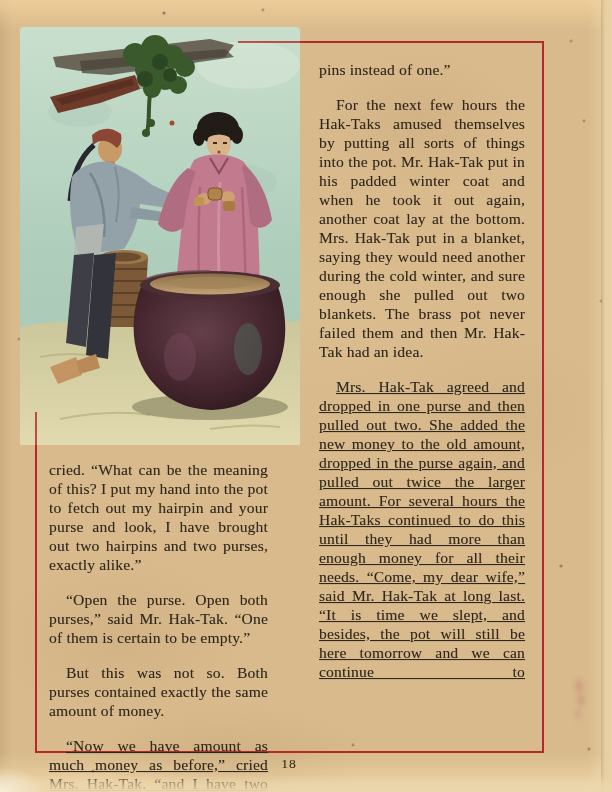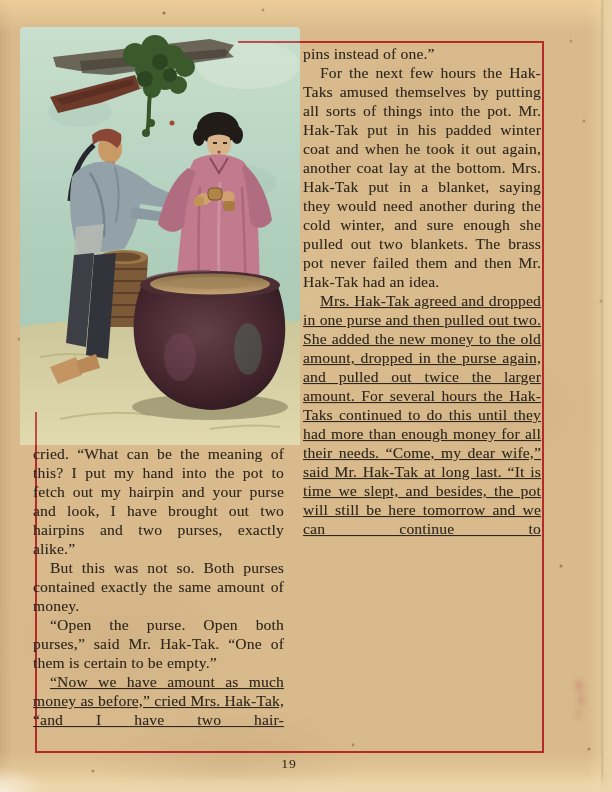--- a/index.html
+++ b/index.html
@@ -51,21 +51,21 @@
     border:2px solid #b5292a;box-sizing:border-box;}
   .border-overlay-top{position:absolute;left:238px;top:41px;width:64px;height:2px;background:#b5292a;opacity:.8;z-index:3;}
   .border-overlay-left{position:absolute;left:35px;top:412px;width:2px;height:34px;background:#b5292a;opacity:.8;z-index:3;}
 
   .illustration{position:absolute;left:20px;top:27px;width:280px;height:418px;z-index:2;}
   .illustration svg{display:block;}
 
   .col{position:absolute;z-index:2;color:#2f271d;font-size:15.5px;line-height:19px;
     text-align:justify;letter-spacing:.2px;
     text-shadow:.3px .3px 0 rgba(47,39,29,.3);}
-  .col p{margin:0;padding:0;}
+  .col p{margin:16px;padding:0;}
   .p-indent{text-indent:17px;}
   .p-cont{text-align-last:justify;text-decoration:underline;}
   .col-right{left:303px;top:44px;width:238px;}
   .col-left{left:33px;top:444px;width:251px;}
 
   .page-number{position:absolute;left:274px;top:756px;width:30px;z-index:2;text-align:center;
     font-size:13.5px;letter-spacing:1px;color:#3b2e20;
     text-shadow:.3px .3px 0 rgba(59,46,32,.3);}
 </style>
 </head>
@@ -210,22 +210,22 @@
 <div class="border-overlay-left"></div>
 
 <div class="col col-right">
   <p>pins instead of one.”</p>
   <p class="p-indent">For the next few hours the Hak-Taks amused themselves by putting all sorts of things into the pot. Mr. Hak-Tak put in his padded winter coat and when he took it out again, another coat lay at the bottom. Mrs. Hak-Tak put in a blanket, saying they would need another during the cold winter, and sure enough she pulled out two blankets. The brass pot never failed them and then Mr. Hak-Tak had an idea.</p>
   <p class="p-indent p-cont">Mrs. Hak-Tak agreed and dropped in one purse and then pulled out two. She added the new money to the old amount, dropped in the purse again, and pulled out twice the larger amount. For several hours the Hak-Taks continued to do this until they had more than enough money for all their needs. “Come, my dear wife,” said Mr. Hak-Tak at long last. “It is time we slept, and besides, the pot will still be here tomorrow and we can continue to</p>
 </div>
 
 <div class="col col-left">
   <p>cried. “What can be the meaning of this? I put my hand into the pot to fetch out my hairpin and your purse and look, I have brought out two hairpins and two purses, exactly alike.”</p>
+  <p class="p-indent">“Open the purse. Open both purses,” said Mr. Hak-Tak. “One of them is certain to be empty.”</p>
   <p class="p-indent">But this was not so. Both purses contained exactly the same amount of money.</p>
-  <p class="p-indent">“Open the purse. Open both purses,” said Mr. Hak-Tak. “One of them is certain to be empty.”</p>
   <p class="p-indent p-cont">“Now we have amount as much money as before,” cried Mrs. Hak-Tak, “and I have two hair-</p>
 </div>
 
-<div class="page-number">19</div>
+<div class="page-number">18</div>
 
 <div class="edge-right"></div>
 <div class="edge-bottom"></div>
 <div class="corner-curl"></div>
 
 </body></html>

